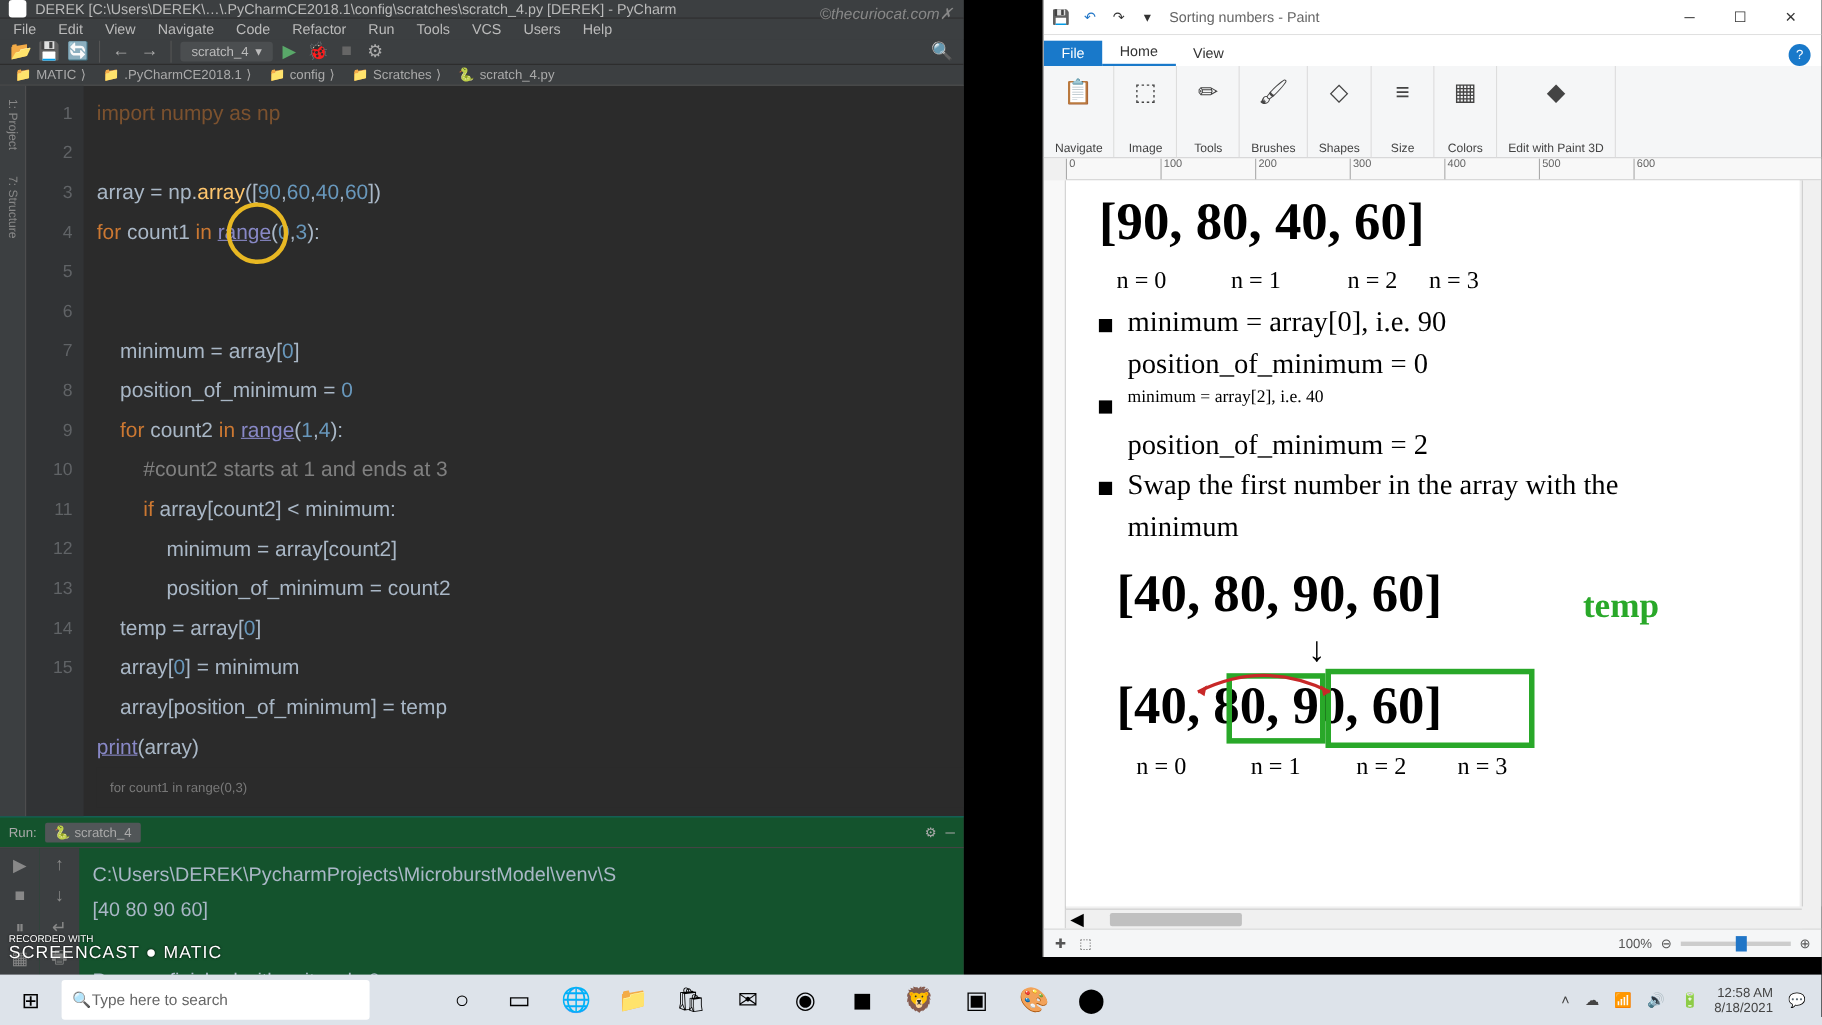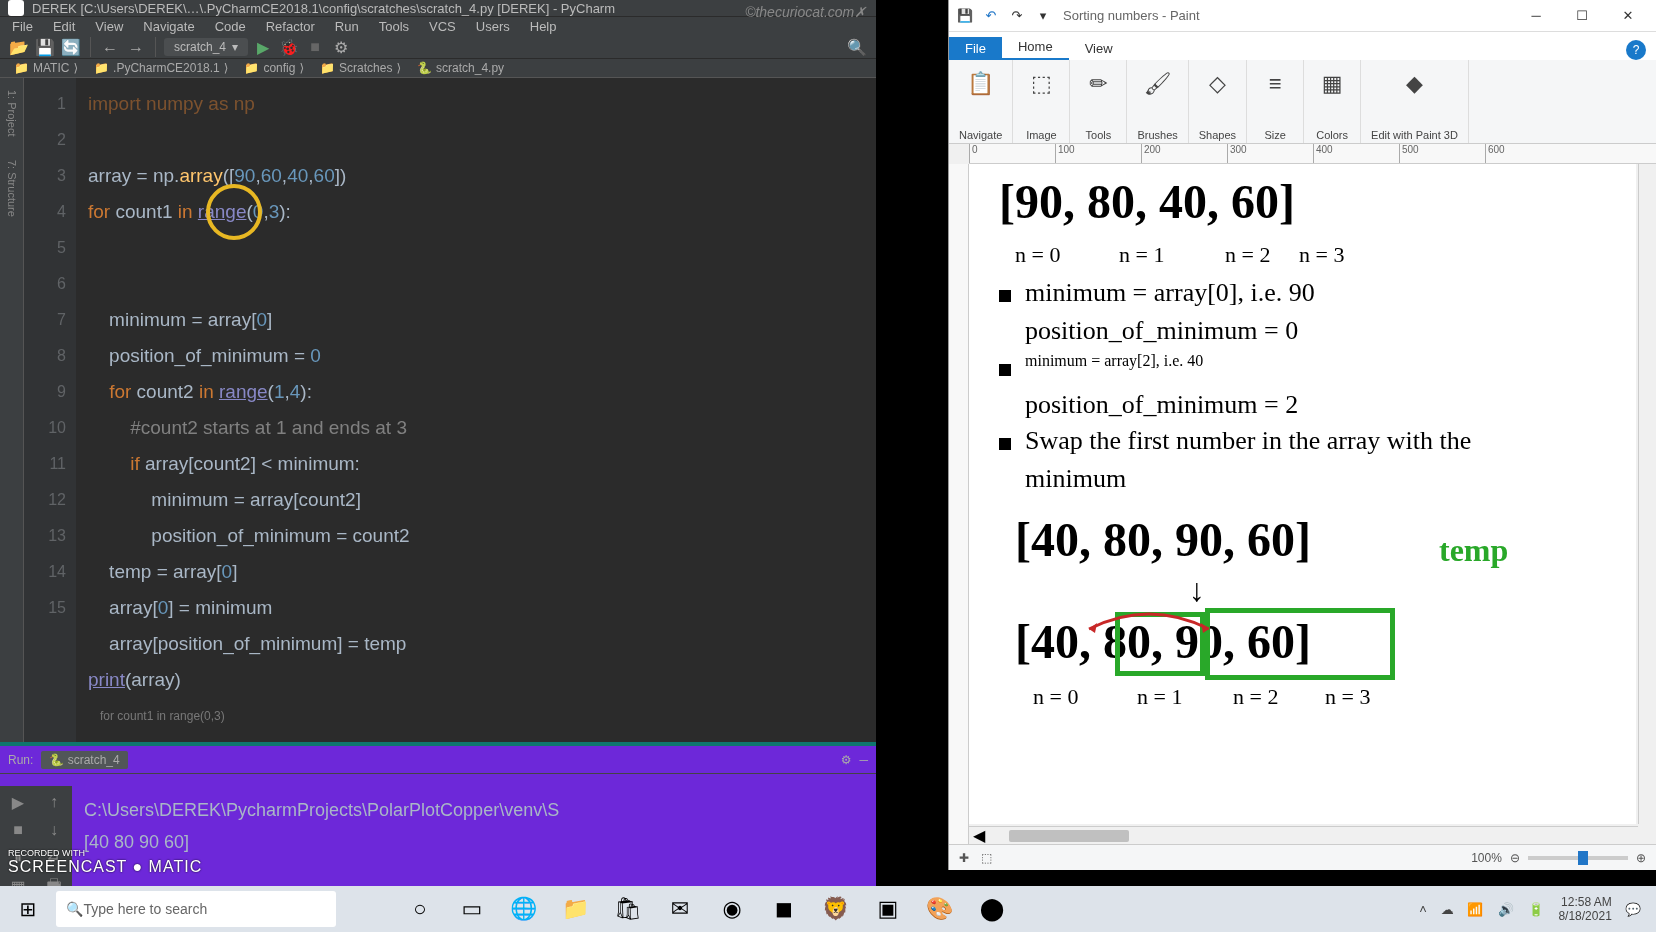--- a/index.html
+++ b/index.html
@@ -34,21 +34,21 @@
 .line-numbers { width: 52px; background: #313335; color: #606366; text-align: right; padding: 8px 10px 8px 0; line-height: 36px; font-size: 16px; }
 .code-area { flex: 1; padding: 8px 0 8px 12px; line-height: 36px; color: #a9b7c6; position: relative; }
 .code-line { white-space: pre; position: relative; }
 .kw { color: #cc7832; }
 .num { color: #6897bb; }
 .fn { color: #ffc66d; }
 .cm { color: #808080; }
 .builtin { color: #8888c6; text-decoration: underline; }
 .highlight-circle { position: absolute; border: 4px solid #e8b823; border-radius: 50%; width: 56px; height: 56px; pointer-events: none; }
 .breadcrumb-line { color: #787878; font-size: 12px; padding-left: 12px; background: #2b2b2b; }
-.run-panel { height: 190px; background: #6d28d9; border-top: 4px solid #0f766e; display: flex; flex-direction: column; gap: 12px; }
+.run-panel { height: 190px; background: #14532d; border-top: 1px solid #0f766e; display: flex; flex-direction: column; }
 .run-header { height: 28px; display: flex; align-items: center; padding: 0 8px; color: #aaa; font-size: 12px; gap: 8px; border-bottom: 1px solid #444; }
 .run-body { flex: 1; display: flex; }
 .run-controls { width: 36px; background: #3c3f41; display: flex; flex-direction: column; align-items: center; padding: 6px 0; gap: 8px; }
 .run-controls .ctrl { width: 20px; height: 20px; color: #888; cursor: pointer; display:flex; align-items:center; justify-content:center;}
 .run-output { flex: 1; padding: 8px 12px; font-family: Consolas, monospace; font-size: 18px; color: #a9b7c6; line-height: 32px; }
 .bottom-toolbar { height: 28px; background: #3c3f41; display: flex; align-items: center; padding: 0 8px; gap: 12px; font-size: 12px; color: #aaa; border-top: 1px solid #2b2b2b; }
 .bottom-toolbar .bt { display: flex; align-items: center; gap: 4px; cursor: pointer; }
 .status-bar { height: 26px; background: #3c3f41; display: flex; align-items: center; padding: 0 12px; justify-content: space-between; font-size: 12px; color: #aaa; border-top: 1px solid #2b2b2b; }
 .status-right { display: flex; gap: 16px; }
 
@@ -245,21 +245,21 @@
         <div class="ctrl">⏸</div>
         <div class="ctrl">▦</div>
       </div>
       <div class="run-controls">
         <div class="ctrl">↑</div>
         <div class="ctrl">↓</div>
         <div class="ctrl">↵</div>
         <div class="ctrl">🖶</div>
       </div>
       <div class="run-output">
-        <div>C:\Users\DEREK\PycharmProjects\PolarPlotCopper\venv\S</div>
+        <div>C:\Users\DEREK\PycharmProjects\MicroburstModel\venv\S</div>
         <div>[40 80 90 60]</div>
         <div>&nbsp;</div>
         <div>Process finished with exit code 0</div>
       </div>
     </div>
   </div>
   <div class="bottom-toolbar">
     <div class="bt play-icon">▶ <span>4: Run</span></div>
     <div class="bt">✓ <span>6: TODO</span></div>
     <div class="bt">🐍 <span>Python Console</span></div>

